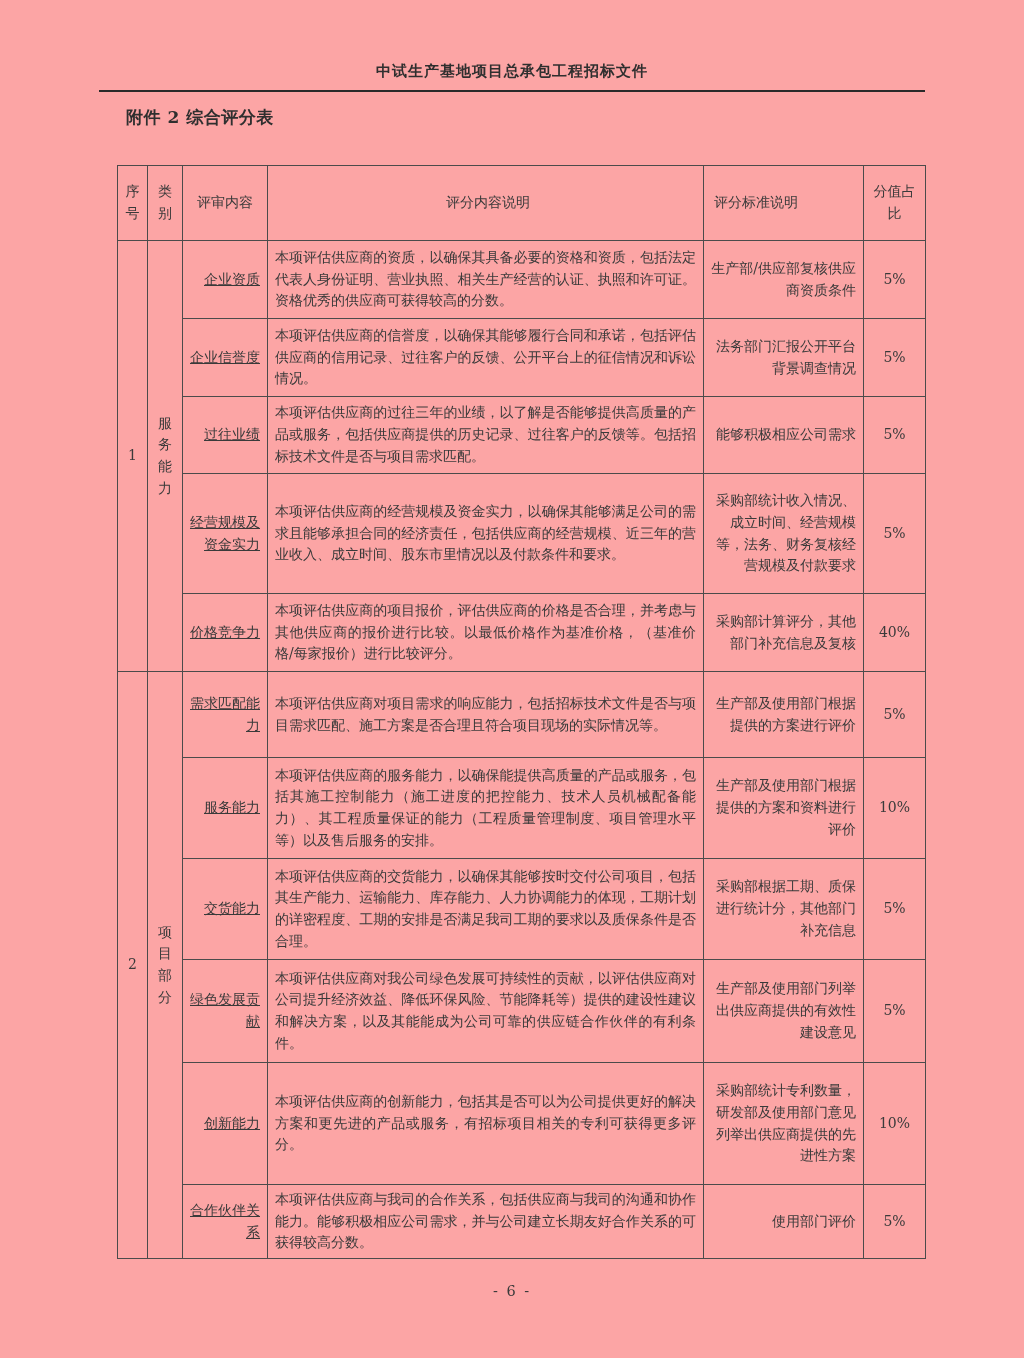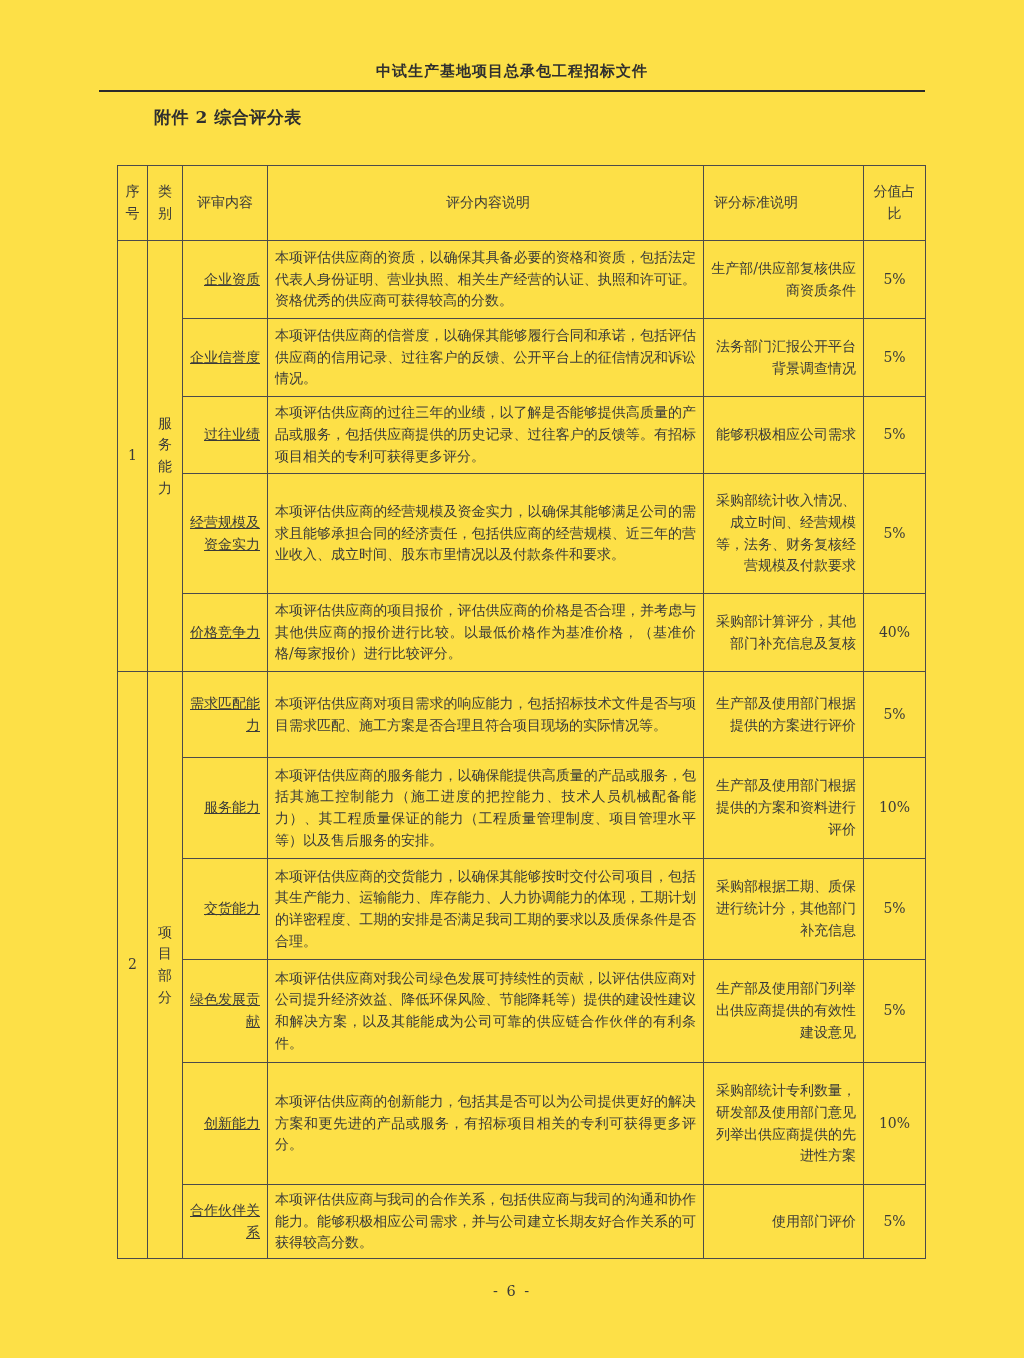--- a/index.html
+++ b/index.html
@@ -2,21 +2,21 @@
 <html><head>
 <meta charset="utf-8">
 <style>
   * { margin: 0; padding: 0; box-sizing: border-box; }
   html, body { background: #e9e9e9; }
   .page {
     position: relative;
     width: 1024px;
     height: 1358px;
     margin: 0 auto;
-    background: #fde047;
+    background: #fca5a5;
     font-family: "DejaVu Serif", "Liberation Serif", serif;
     color: #3a3a3a;
     overflow: hidden;
   }
   .doc-header {
     position: absolute;
     top: 62px;
     left: 0;
     width: 100%;
     text-align: center;
@@ -34,21 +34,20 @@
     border-top: 2px solid #2a2a2a;
   }
   .attachment-title {
     position: absolute;
     top: 106px;
     left: 126px;
     font-size: 17px;
     font-weight: bold;
     color: #2f2f2f;
     letter-spacing: 0.5px;
-    margin-left: 28px;
   }
   table.score-table {
     position: absolute;
     top: 165px;
     left: 117px;
     width: 808px;
     border-collapse: collapse;
     table-layout: fixed;
     font-size: 14px;
     color: #3a3a3a;
@@ -138,21 +137,21 @@
         <td class="cell-weight">5%</td>
       </tr>
       <tr style="height:78px">
         <td class="cell-item">企业信誉度</td>
         <td class="cell-content">本项评估供应商的信誉度，以确保其能够履行合同和承诺，包括评估供应商的信用记录、过往客户的反馈、公开平台上的征信情况和诉讼情况。</td>
         <td class="cell-standard">法务部门汇报公开平台背景调查情况</td>
         <td class="cell-weight">5%</td>
       </tr>
       <tr style="height:77px">
         <td class="cell-item">过往业绩</td>
-        <td class="cell-content">本项评估供应商的过往三年的业绩，以了解是否能够提供高质量的产品或服务，包括供应商提供的历史记录、过往客户的反馈等。有招标项目相关的专利可获得更多评分。</td>
+        <td class="cell-content">本项评估供应商的过往三年的业绩，以了解是否能够提供高质量的产品或服务，包括供应商提供的历史记录、过往客户的反馈等。包括招标技术文件是否与项目需求匹配。</td>
         <td class="cell-standard">能够积极相应公司需求</td>
         <td class="cell-weight">5%</td>
       </tr>
       <tr style="height:120px">
         <td class="cell-item">经营规模及资金实力</td>
         <td class="cell-content">本项评估供应商的经营规模及资金实力，以确保其能够满足公司的需求且能够承担合同的经济责任，包括供应商的经营规模、近三年的营业收入、成立时间、股东市里情况以及付款条件和要求。</td>
         <td class="cell-standard">采购部统计收入情况、成立时间、经营规模等，法务、财务复核经营规模及付款要求</td>
         <td class="cell-weight">5%</td>
       </tr>
       <tr style="height:78px">

